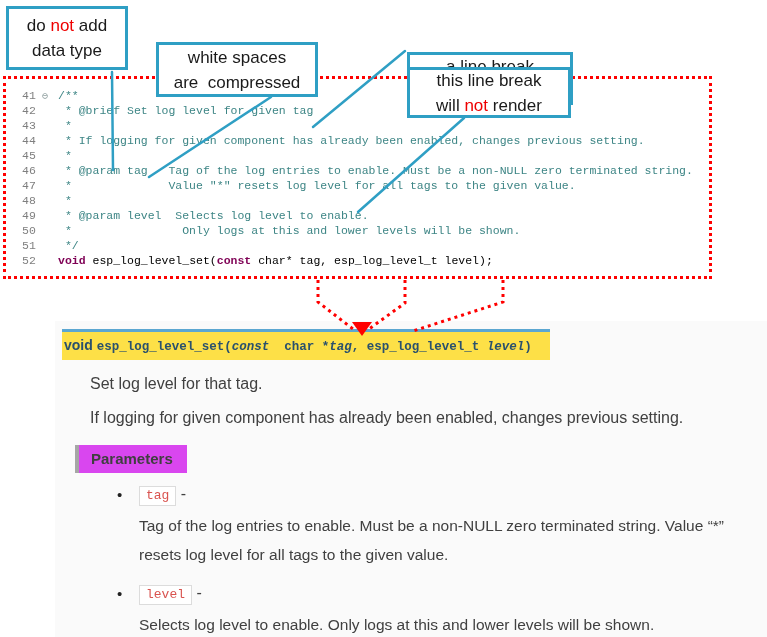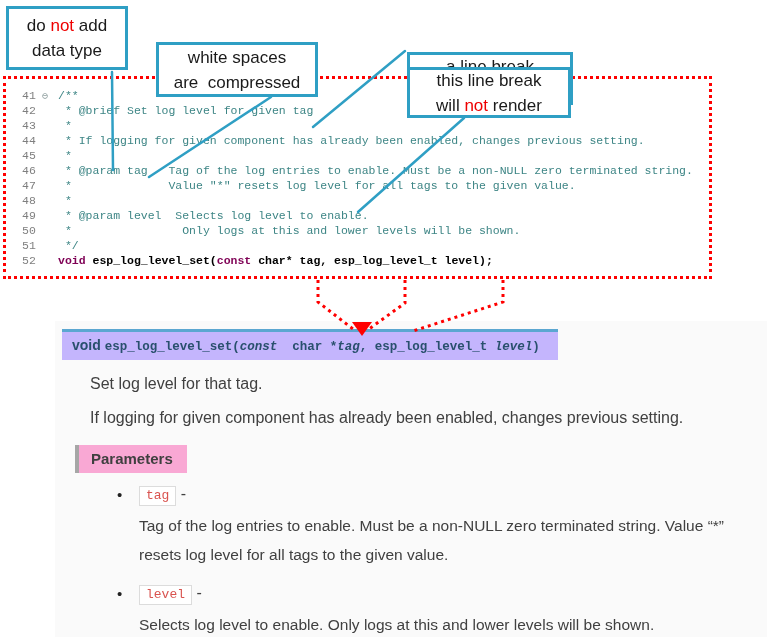--- a/index.html
+++ b/index.html
@@ -9,47 +9,47 @@
   
   .codebox{position:absolute;left:3px;top:76px;width:709px;height:203px;
            border:3px dotted #ff0000;box-sizing:border-box;background:#ffffff;z-index:2;}
   .lines{padding:9px 0 0 16px;}
   .code-line{height:15px;line-height:15px;font-family:"Liberation Mono","DejaVu Sans Mono",monospace;
              font-size:11.5px;white-space:pre;}
   .code-line .num{display:inline-block;width:20px;color:#7f7f7f;}
   .code-line .fold{display:inline-block;width:16px;color:#8f9f9f;font-size:10px;}
   .code-line .cmt{color:#3d8585;}
   .code-line .kw{color:#7f0055;font-weight:bold;}
-  .code-line .plain{color:#000000;font-weight:bold;}
+  .code-line .plain{color:#000000;font-weight:normal;}
 
   
   .overlay{position:absolute;left:0;top:0;width:767px;height:637px;z-index:5;pointer-events:none;}
 
   
   .callout{position:absolute;background:#ffffff;border:3px solid #2f9fc4;box-sizing:border-box;
            z-index:10;display:flex;flex-direction:column;justify-content:center;
            text-align:center;color:#1a1a1a;font-size:17px;}
   .cl-line{line-height:25px;white-space:pre;}
   .red{color:#ee0000;}
   #box1{left:6px;top:6px;width:122px;height:64px;}
   #box2{left:156px;top:42px;width:162px;height:55px;}
   #box3{left:407px;top:8px;width:166px;height:53px;margin-top:44px;}
   #box4{left:407px;top:67px;width:164px;height:51px;}
 
   
   .docpanel{position:absolute;left:55px;top:321px;width:712px;height:316px;
             background:#fafafa;z-index:1;color:#404040;}
-  .sig{margin:8px 1px 0 7px;width:478px;background:#c4b5fd;border-top:3px solid #5ba7d1;
-       padding:5px 8px 6px 10px;color:#29506d;font-size:14px;font-weight:bold;white-space:pre;}
+  .sig{margin:8px 1px 0 7px;width:478px;background:#fde047;border-top:3px solid #5ba7d1;
+       padding:5px 8px 6px 2px;color:#29506d;font-size:14px;font-weight:bold;white-space:pre;}
   .sig .name{font-family:"Liberation Mono","DejaVu Sans Mono",monospace;font-size:12.5px;}
   .sig .em{font-style:italic;}
   .sig .plain{font-family:"Liberation Mono","DejaVu Sans Mono",monospace;font-size:12.5px;font-weight:bold;}
   .brief{margin:15px 0 0 35px;font-size:16px;}
   .desc{margin:16px 0 0 35px;font-size:16px;}
-  .params-header{display:inline-block;margin:18px 0 0 20px;background:#f9a8d4;
+  .params-header{display:inline-block;margin:18px 0 0 20px;background:#d946ef;
                  border-left:4px solid #a6a6a6;padding:5px 14px 6px 12px;
                  font-size:15px;font-weight:bold;color:#3f3f3f;}
   .param-list{list-style:none;margin:12px 0 0 62px;padding:0;}
   .param-list li{position:relative;padding-left:22px;margin-bottom:15px;}
   .bullet{position:absolute;left:0;top:1px;color:#222222;font-size:15px;}
   .chip{font-family:"Liberation Mono","DejaVu Sans Mono",monospace;font-size:13px;
         color:#d9534f;background:#ffffff;border:1px solid #dcdcdc;padding:1px 6px 2px;}
   .dash{color:#404040;font-size:16px;}
   .param-desc{margin:8px 0 0 0;max-width:604px;font-size:15.5px;line-height:29px;color:#404040;}
 </style>

